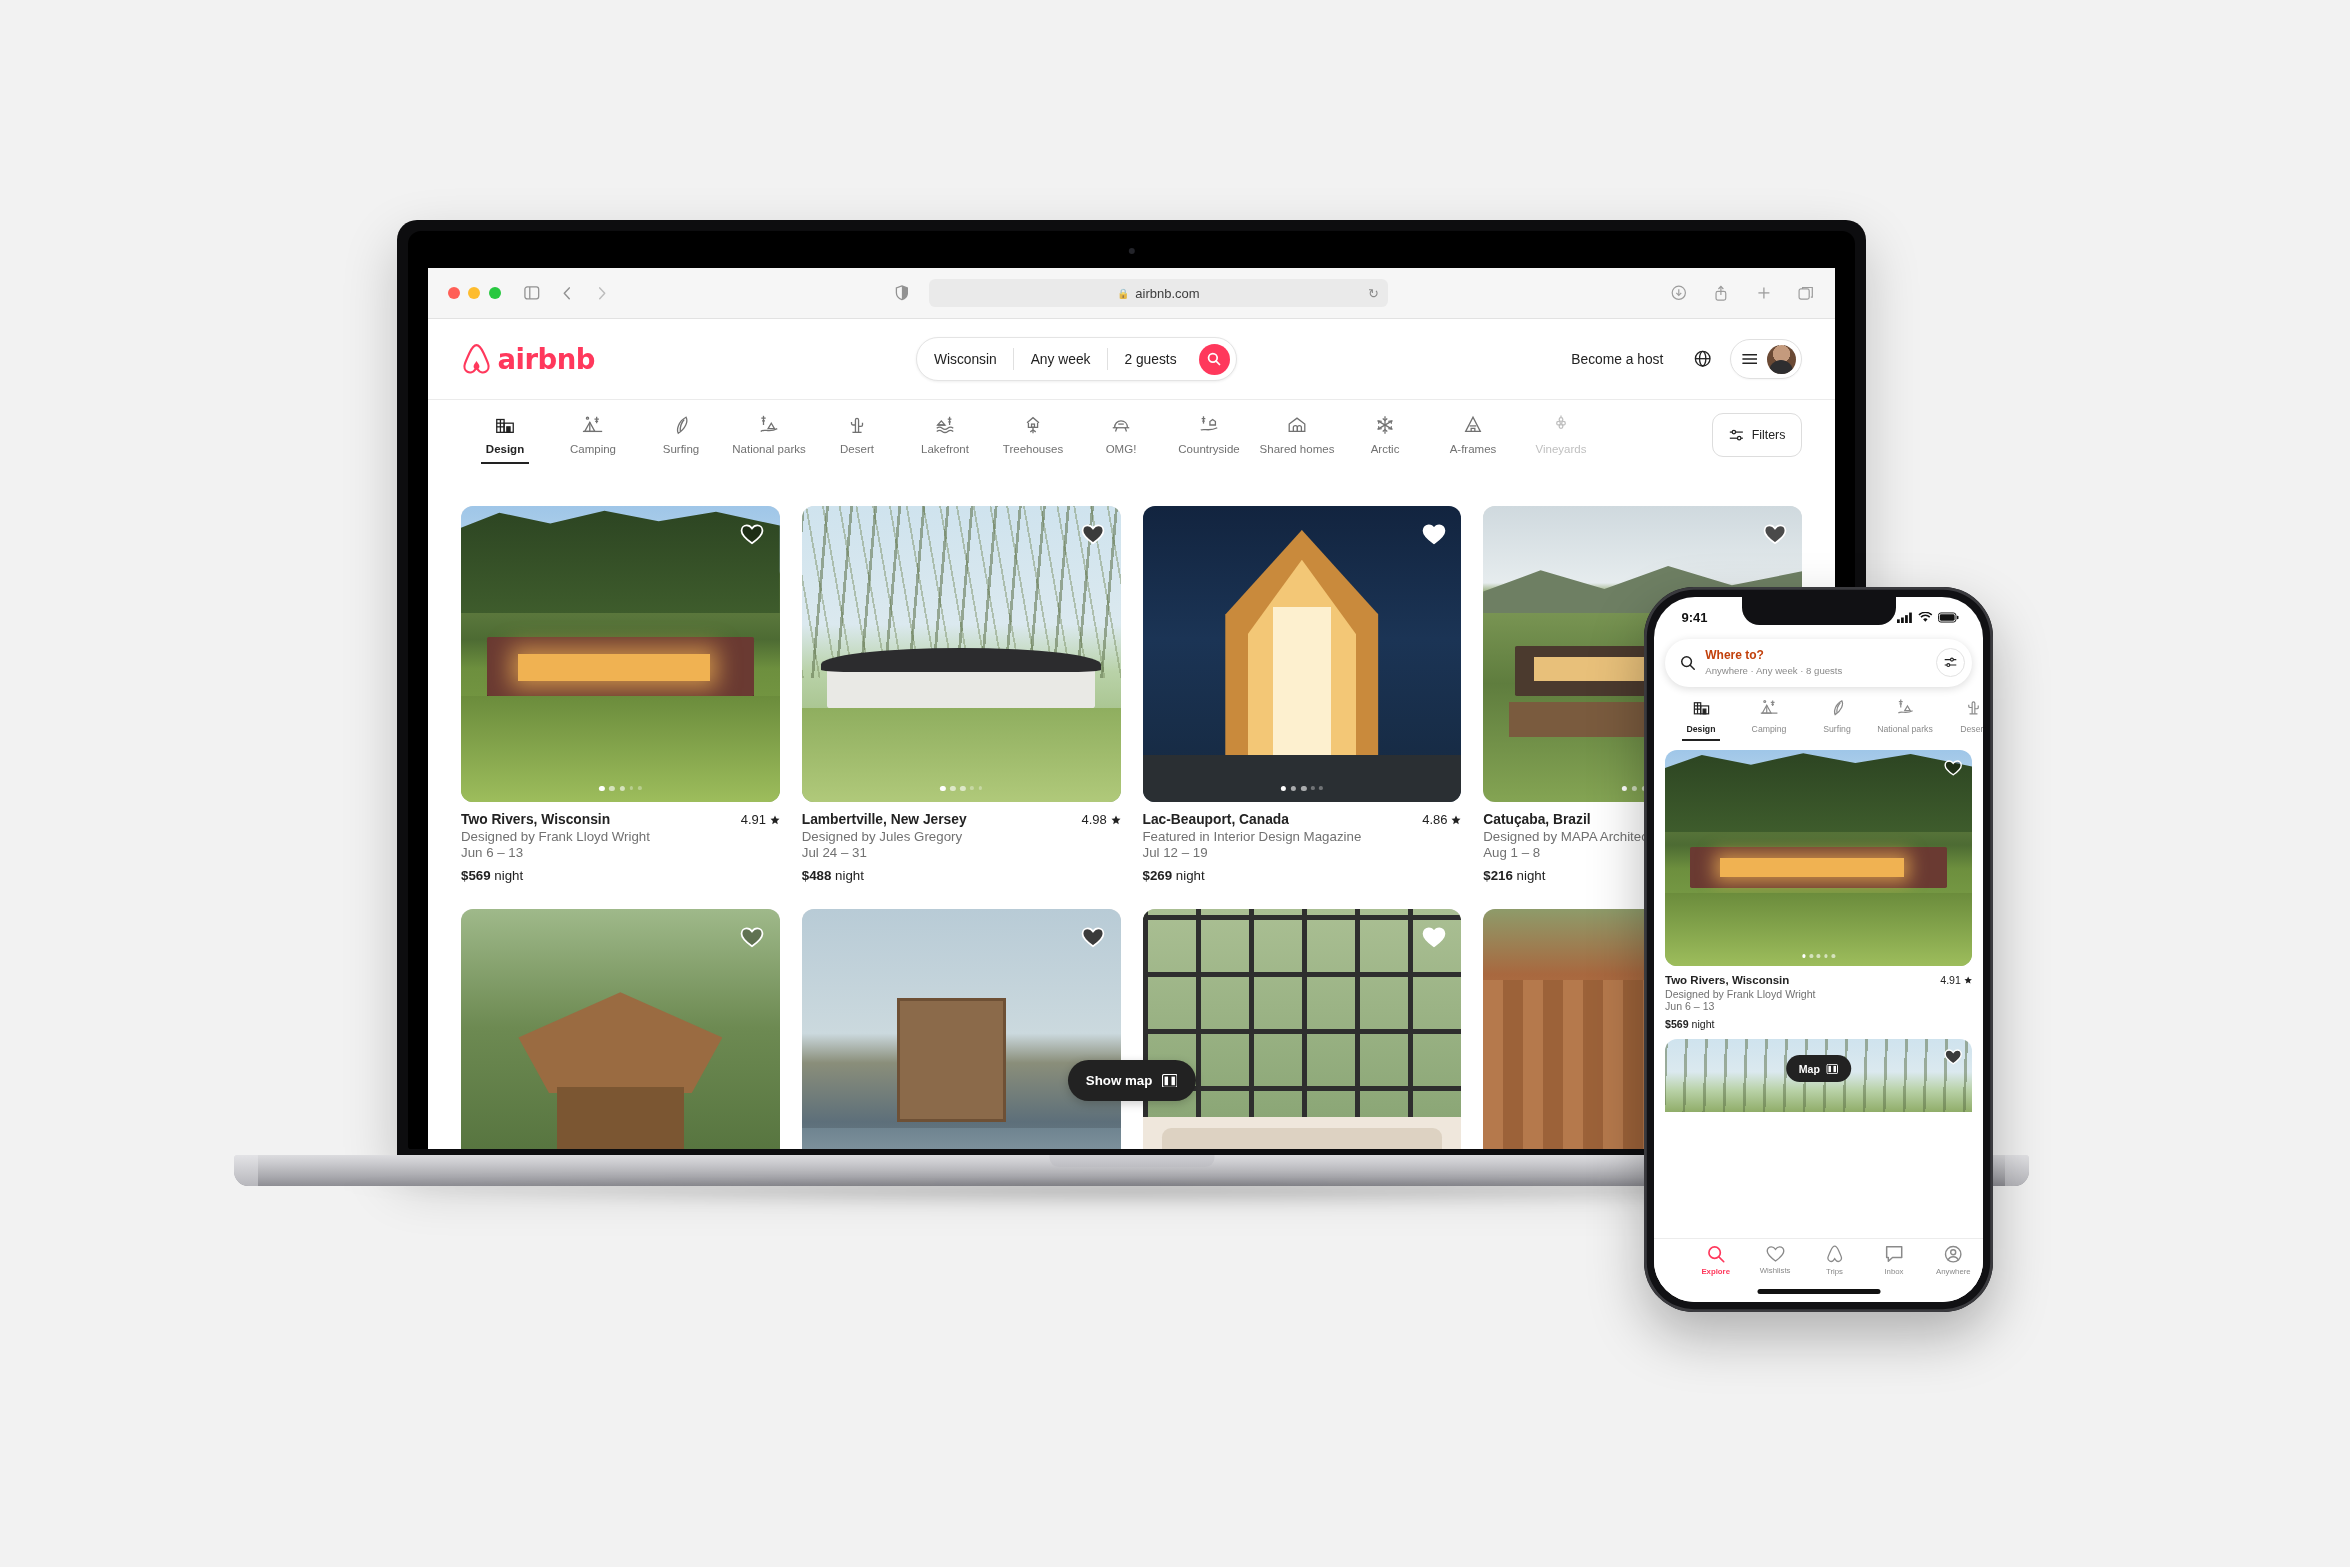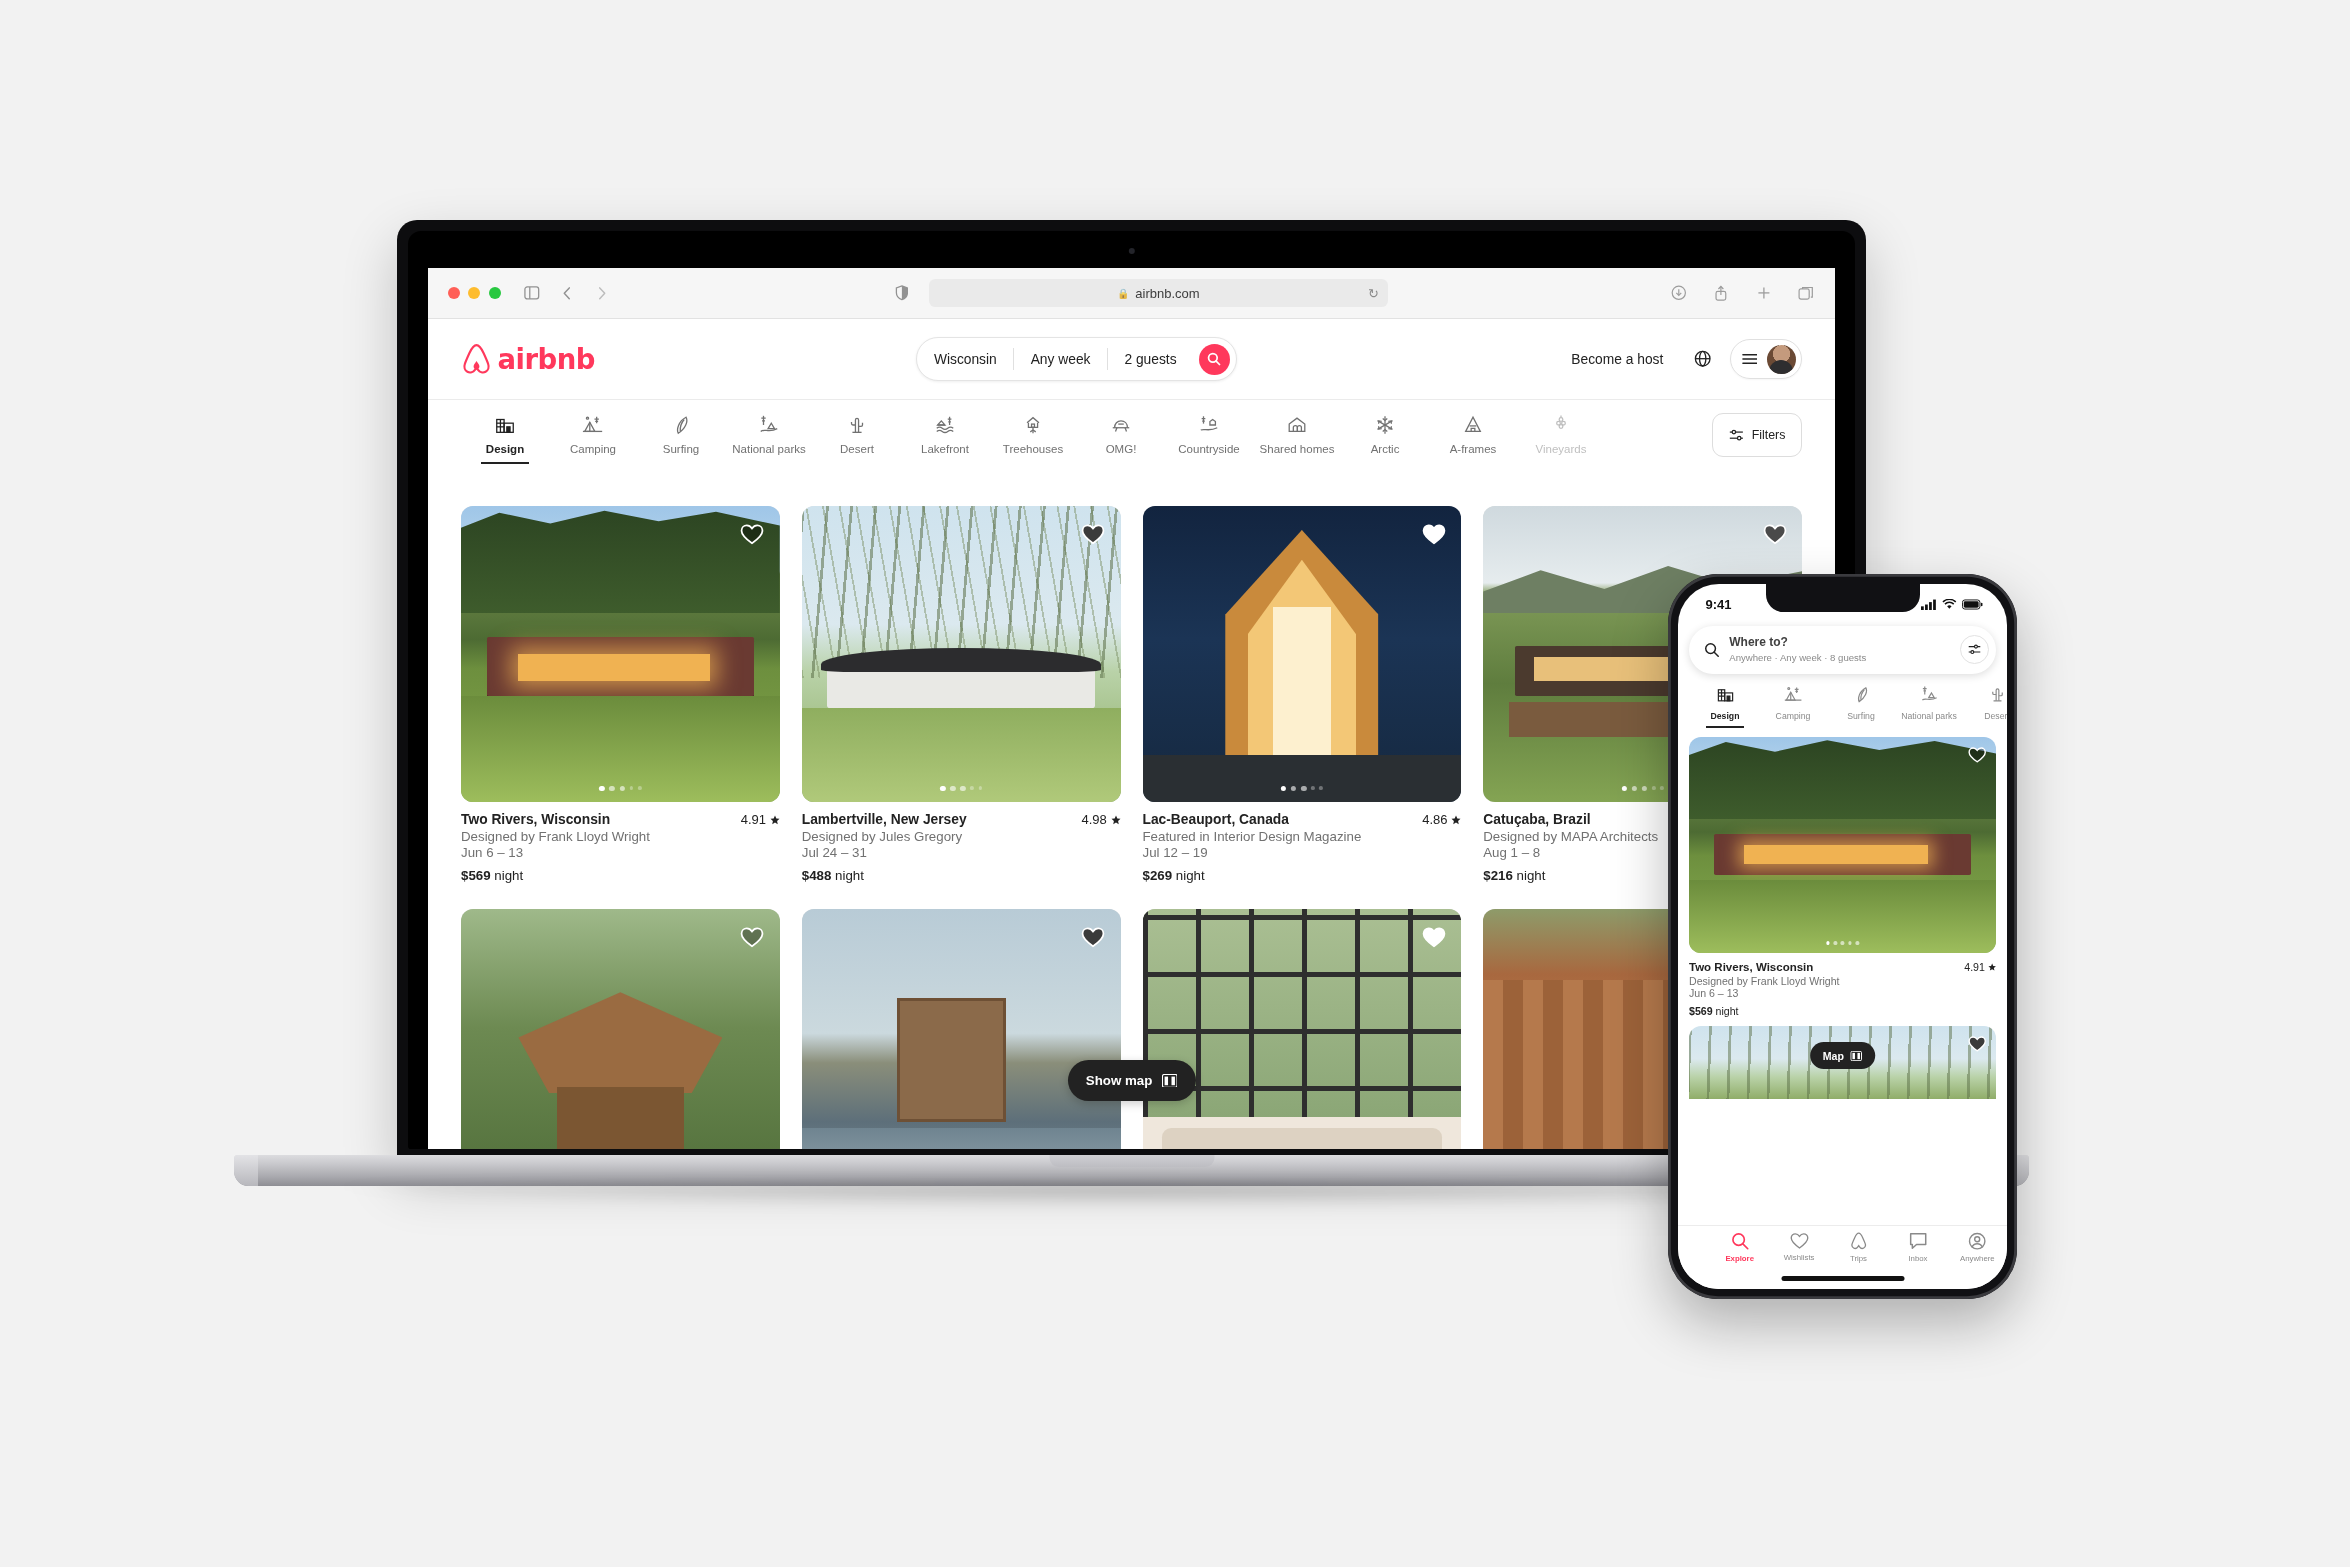--- a/index.html
+++ b/index.html
@@ -188,22 +188,22 @@
     padding: 13px 18.4px; font-size: 13.3px; font-weight: 700;
     display:flex; align-items:center; gap:9.2px; z-index: 12;
     box-shadow: 0 2.8px 9.2px rgba(0,0,0,.2);
   }
 
   
   .ph-sky  { position:absolute; inset:0; }
 
   
   #phone {
-    position: absolute; left: 1644px; top: 574px;
-    width: 349px; height: 725px; margin-left: 24px;
+    position: absolute; left: 1644px; top: 587px;
+    width: 349px; height: 725px;
   }
   .ph-body {
     position:absolute; inset:0; background:#111114; border-radius: 50px;
     box-shadow: 0 24px 55px rgba(0,0,0,.28), 0 0 0 2.8px #3a3a3e inset;
   }
   .ph-screen {
     position:absolute; left:10px; top:10px; right:10px; bottom:10px;
     background:#fff; border-radius: 41px; overflow:hidden;
   }
   .notch {
@@ -212,21 +212,21 @@
   }
   .statusbar {
     height: 40px; display:flex; align-items:center; justify-content:space-between;
     padding: 0 24px 0 27.5px; font-size: 13px; font-weight: 700; color:#111;
   }
   .sb-right { display:flex; align-items:center; gap:5.5px; }
   .ph-search {
     margin: 1.8px 11px 0 11px; height: 48px; background:#fff; border-radius: 26px;
     box-shadow: 0 1.8px 8.3px rgba(0,0,0,.14); display:flex; align-items:center; padding: 0 7.3px 0 14.7px; gap:10px;
   }
-  .ph-search .txt1 { font-size: 12px; font-weight:700; color:#404040; line-height: 1.15;}
+  .ph-search .txt1 { font-size: 12px; font-weight:700; color:#c2410c; line-height: 1.15;}
   .ph-search .txt2 { font-size: 9.6px; color:#8a8a8a; line-height:1.2; margin-top:1.8px;}
   .ph-filter-circ { margin-left:auto; width:29px;height:29px;border-radius:50%;border:0.9px solid #e2e2e2;
     display:flex;align-items:center;justify-content:center; }
   .ph-cats { display:flex; padding: 11px 9.2px 0 13px; gap: 0; overflow:hidden; position:relative;}
   .ph-cat { min-width: 68px; display:flex;flex-direction:column;align-items:center;gap:4.6px;
     color:#8a8a8a; padding-bottom:6.4px; position:relative; }
   .ph-cat .pl { font-size: 8.7px; white-space:nowrap;}
   .ph-cat.active { color:#222; }
   .ph-cat.active .pl { font-weight:700;}
   .ph-cat.active::after{content:"";position:absolute;left:14.7px;right:14.7px;bottom:0;height:1.8px;background:#222;}

